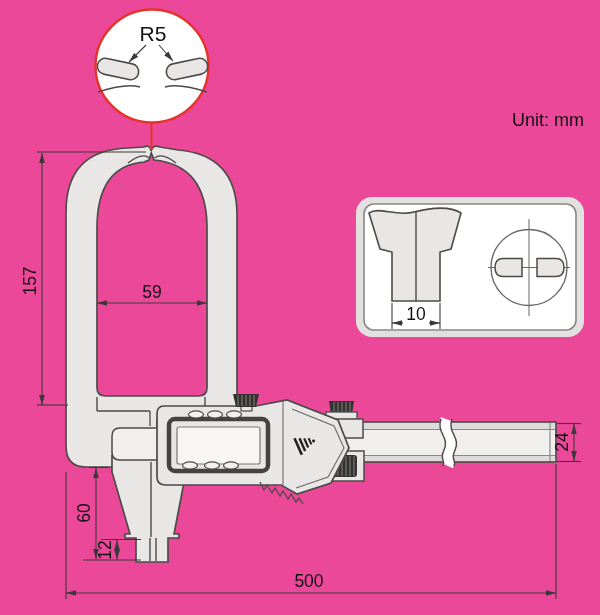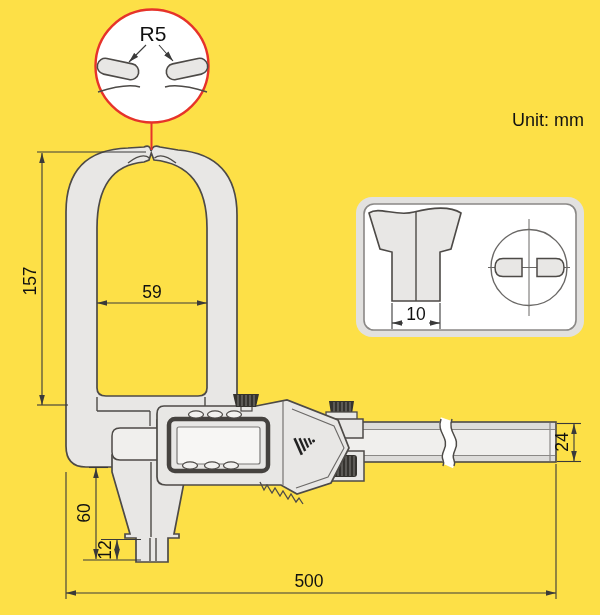--- a/index.html
+++ b/index.html
@@ -1,16 +1,16 @@
 <!DOCTYPE html>
 <html><head>
 <meta charset="utf-8">
 <style>
   html, body { margin: 0; padding: 0; background: #ffffff; }
-  .stage { width: 600px; height: 615px; position: relative; background: #fde047; overflow: hidden; }
+  .stage { width: 600px; height: 615px; position: relative; background: #ec4899; overflow: hidden; }
   svg { display: block; }
   text {
     font-family: "Liberation Sans", "DejaVu Sans", sans-serif;
     fill: #111111;
   }
   .dim-text { font-size: 17.5px; }
   .unit-text { font-size: 18px; }
   .callout-text { font-size: 21px; }
 </style>
 </head>

